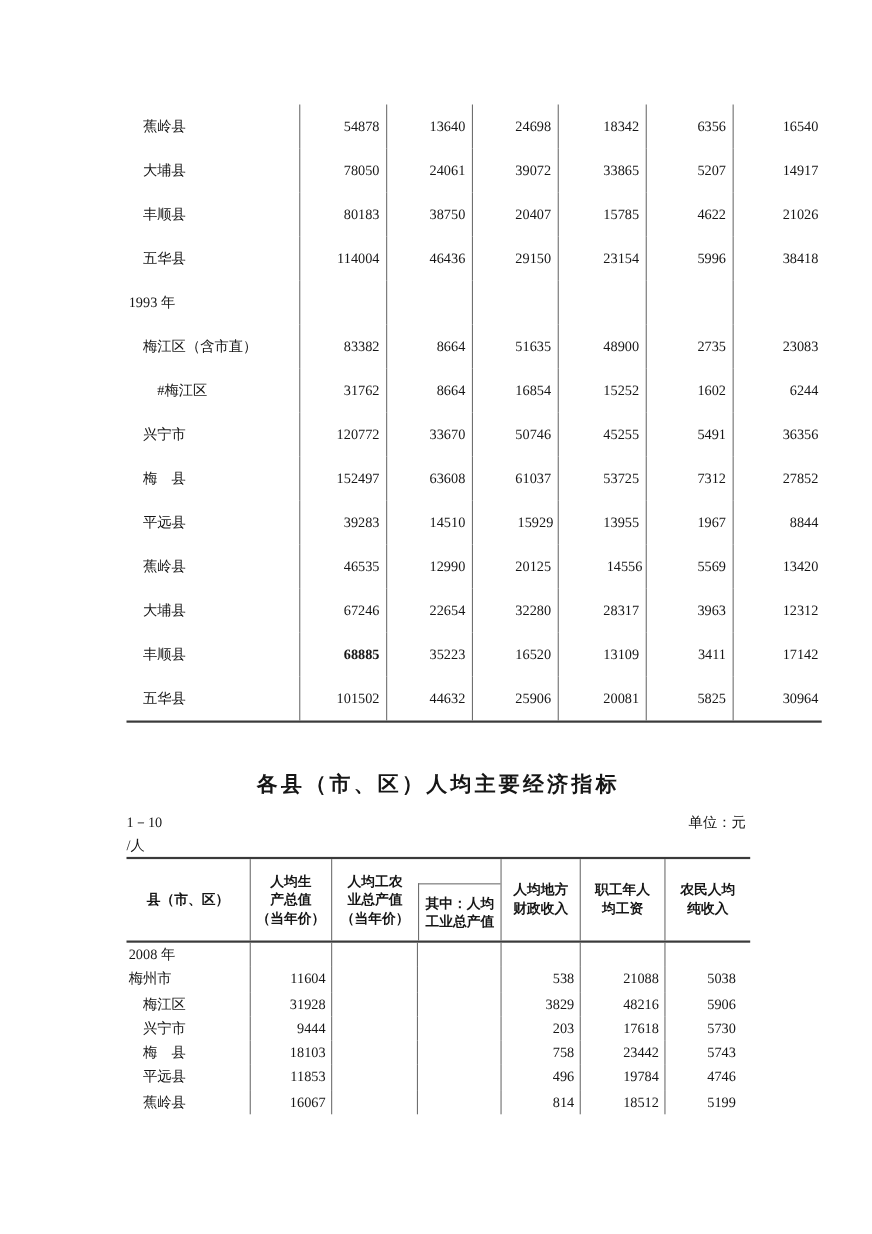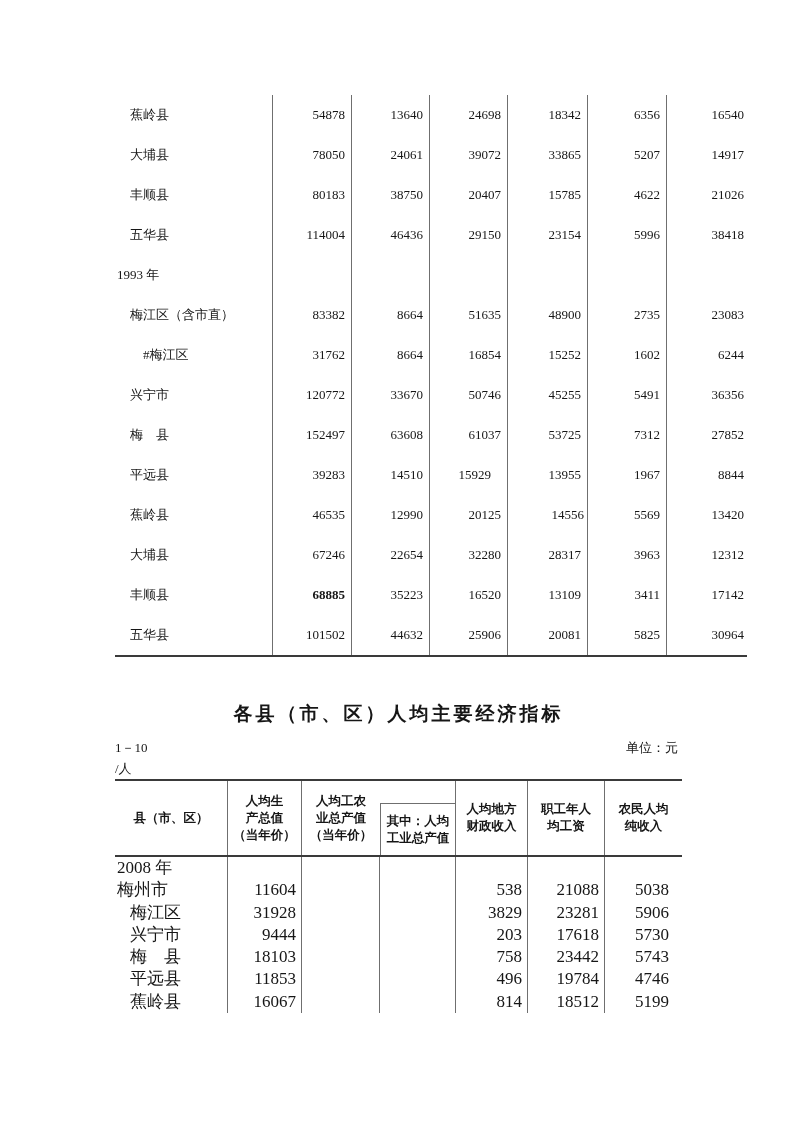--- a/index.html
+++ b/index.html
@@ -48,21 +48,21 @@
     text-align:center;white-space:pre-line;box-sizing:border-box;
   }
   .vline{border-right:1px solid #6f6f6f;}
   .hdr-sub{position:relative;box-sizing:border-box;}
   .hdr-sub-inner{
     position:absolute;left:0;right:0;top:22px;bottom:0;
     border-top:1px solid #6f6f6f;border-left:1px solid #6f6f6f;
     display:flex;align-items:center;justify-content:center;
     text-align:center;white-space:pre-line;
   }
-  .t2-row{display:flex;height:22.3px;line-height:22.3px;font-size:17px;}
+  .t2-row{display:flex;height:22.3px;line-height:22.3px;font-size:13px;}
   
   .lcell{box-sizing:border-box;overflow:hidden;white-space:nowrap;}
   .ncell{box-sizing:border-box;text-align:right;overflow:hidden;white-space:nowrap;}
 </style>
 </head>
 <body>
 
 <div id="page">
 
   <div id="table1">
@@ -144,21 +144,21 @@
         <div class="ncell vline" style="width: 78px; padding-right: 6px;">63608</div>
         <div class="ncell vline" style="width: 78px; padding-right: 6px;">61037</div>
         <div class="ncell vline" style="width: 80px; padding-right: 6px;">53725</div>
         <div class="ncell vline" style="width: 79px; padding-right: 6px;">7312</div>
         <div class="ncell" style="width: 80px; padding-right: 3px;">27852</div>
       </div>
       <div class="t1-row">
         <div class="lcell vline" style="width: 158px; padding-left: 15px;">平远县</div>
         <div class="ncell vline" style="width: 79px; padding-right: 6px;">39283</div>
         <div class="ncell vline" style="width: 78px; padding-right: 6px;">14510</div>
-        <div class="ncell vline" style="width: 78px; padding-right: 16px;">15929</div>
+        <div class="ncell vline" style="width: 78px; padding-right: 4px;">15929</div>
         <div class="ncell vline" style="width: 80px; padding-right: 6px;">13955</div>
         <div class="ncell vline" style="width: 79px; padding-right: 6px;">1967</div>
         <div class="ncell" style="width: 80px; padding-right: 3px;">8844</div>
       </div>
       <div class="t1-row">
         <div class="lcell vline" style="width: 158px; padding-left: 15px;">蕉岭县</div>
         <div class="ncell vline" style="width: 79px; padding-right: 6px;">46535</div>
         <div class="ncell vline" style="width: 78px; padding-right: 6px;">12990</div>
         <div class="ncell vline" style="width: 78px; padding-right: 6px;">20125</div>
         <div class="ncell vline" style="width: 80px; padding-right: 3px;">14556</div>
@@ -240,21 +240,21 @@
           <div class="ncell vline" style="width: 72px; padding-right: 5px;">538</div>
           <div class="ncell vline" style="width: 77px; padding-right: 5px;">21088</div>
           <div class="ncell" style="width: 77px; padding-right: 13px; text-align: right;">5038</div>
         </div>
         <div class="t2-row">
           <div class="lcell vline" style="width: 113px; padding-left: 15px;">梅江区</div>
           <div class="ncell vline" style="width: 74px; padding-right: 5px;">31928</div>
           <div class="ncell vline" style="width: 78px; padding-right: 5px;"></div>
           <div class="ncell vline" style="width: 76px; padding-right: 5px;"></div>
           <div class="ncell vline" style="width: 72px; padding-right: 5px;">3829</div>
-          <div class="ncell vline" style="width: 77px; padding-right: 5px;">23281</div>
+          <div class="ncell vline" style="width: 77px; padding-right: 5px;">48216</div>
           <div class="ncell" style="width: 77px; padding-right: 13px;">5906</div>
         </div>
         <div class="t2-row">
           <div class="lcell vline" style="width: 113px; padding-left: 15px;">兴宁市</div>
           <div class="ncell vline" style="width: 74px; padding-right: 5px;">9444</div>
           <div class="ncell vline" style="width: 78px; padding-right: 5px;"></div>
           <div class="ncell vline" style="width: 76px; padding-right: 5px;"></div>
           <div class="ncell vline" style="width: 72px; padding-right: 5px;">203</div>
           <div class="ncell vline" style="width: 77px; padding-right: 5px;">17618</div>
           <div class="ncell" style="width: 77px; padding-right: 13px;">5730</div>

